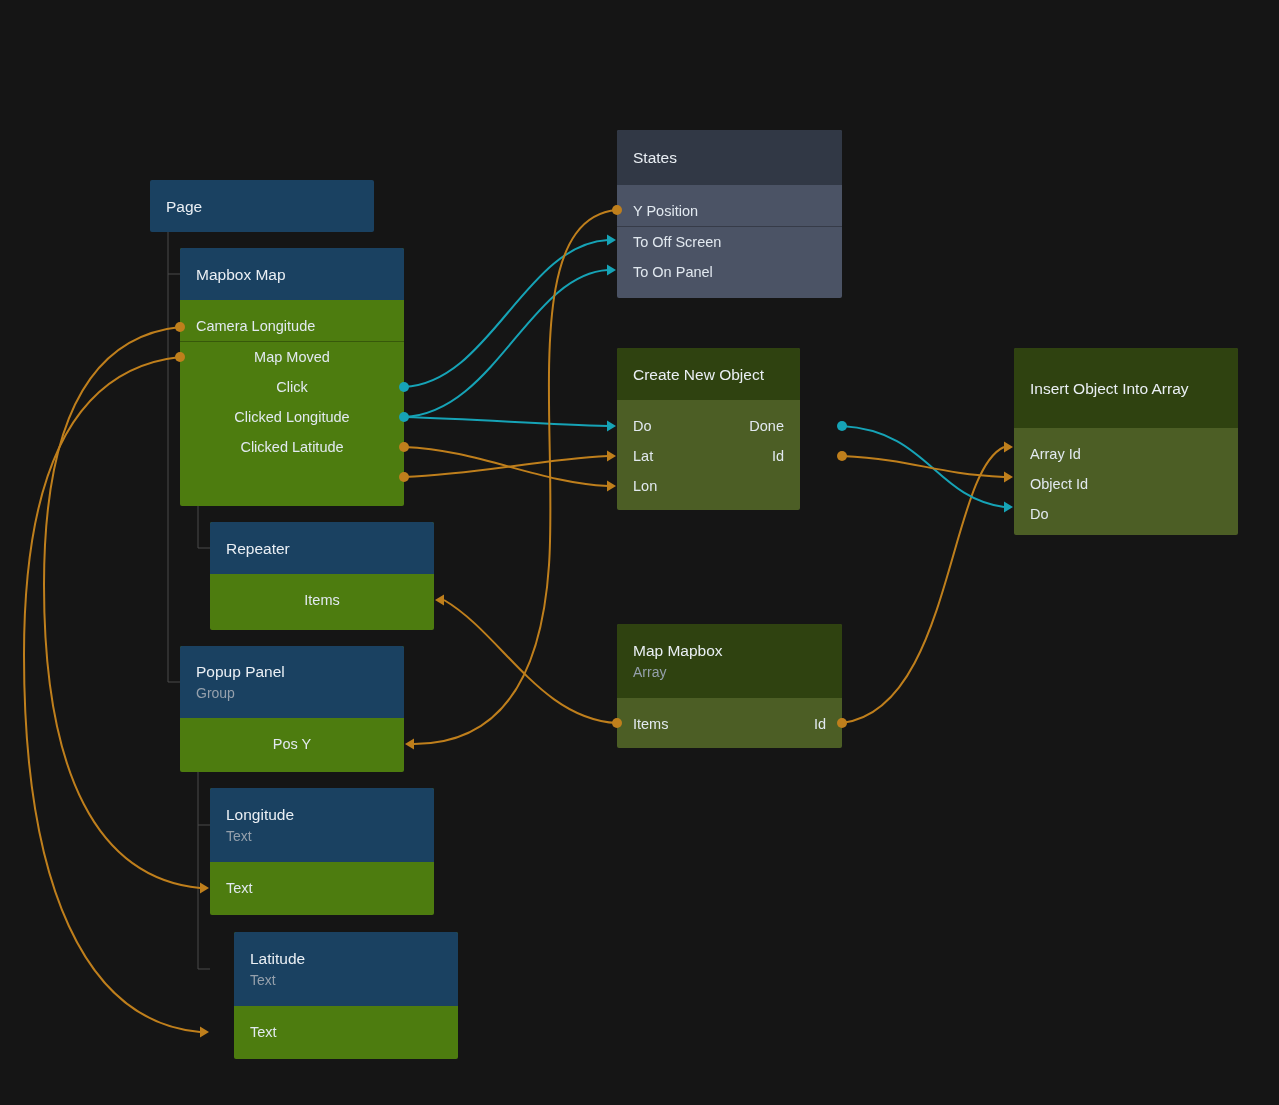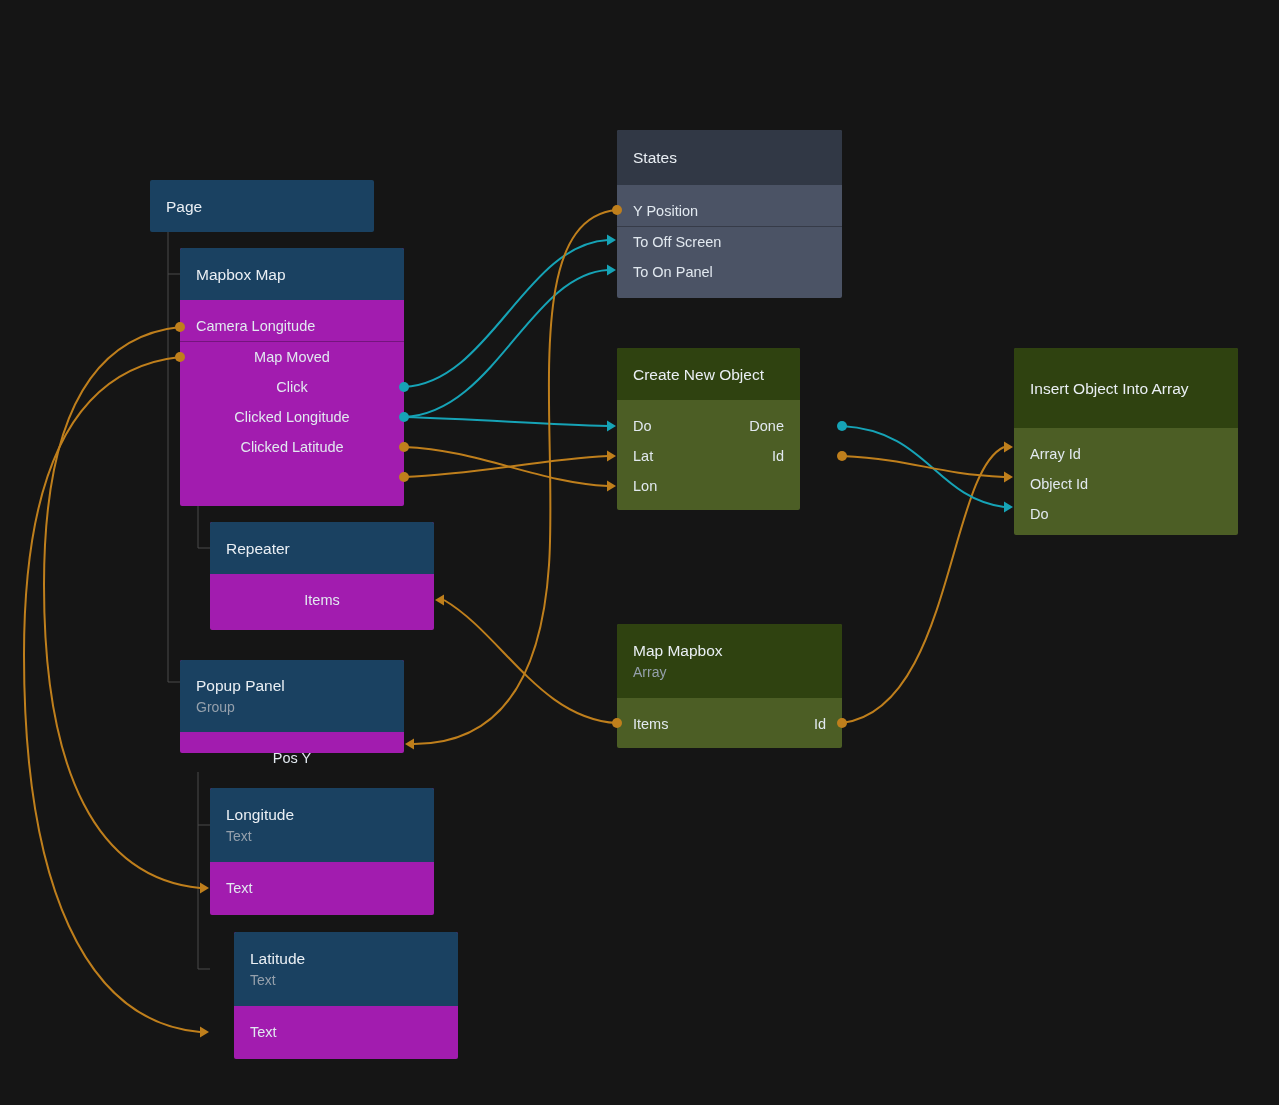--- a/index.html
+++ b/index.html
@@ -7,21 +7,21 @@
           font-family:"Liberation Sans",sans-serif;overflow:hidden;}
   .node{position:absolute;border-radius:2px;}
   .hdr{display:flex;flex-direction:column;justify-content:center;padding:0 16px;box-sizing:border-box;border-radius:2px 2px 0 0;}
   .title{color:#EAEFF4;font-size:15.5px;line-height:21px;}
   .sub{color:#95A0AC;font-size:14px;line-height:19px;margin-top:2px;}
   .nbody{padding-top:11px;}
   .port{height:30px;display:flex;align-items:center;padding:0 16px;color:#E2E9F0;font-size:14.5px;box-sizing:border-box;}
   .port.r{justify-content:center;}
   .port.split{justify-content:space-between;}
   .hr{height:1px;background:rgba(0,0,0,0.28);margin:0;}
-  .blue{background:#a21caf;}   .blue .hdr{background:#1A4161;}
+  .blue{background:#4d7c0f;}   .blue .hdr{background:#1A4161;}
   .slate{background:#4B5365;}  .slate .hdr{background:#313845;}
   .green{background:#4C5E25;}  .green .hdr{background:#2F4210;}
   .hdr-only{background:#1A4161;}
   svg.wires{position:absolute;left:0;top:0;pointer-events:none;}
 </style>
 </head>
 <body>
 
 <div class="canvas">
 
@@ -59,21 +59,21 @@
     <div class="hdr" style="height:52px;">
       <div class="title">Repeater</div>
     </div>
     <div class="nbody">
       <div class="port r">
           <span>Items</span>
         </div>
     </div>
   </div>
 
-  <div class="node blue" style="left:180px;top:660px;width:224px;height:93px;">
+  <div class="node blue" style="left:180px;top:646px;width:224px;height:126px;">
     <div class="hdr" style="height:72px;">
       <div class="title">Popup Panel</div>
       <div class="sub">Group</div>
     </div>
     <div class="nbody">
       <div class="port r">
           <span>Pos Y</span>
         </div>
     </div>
   </div>

